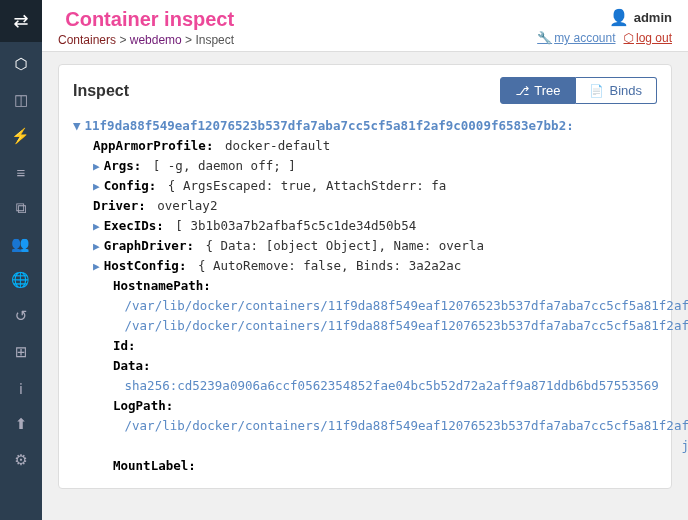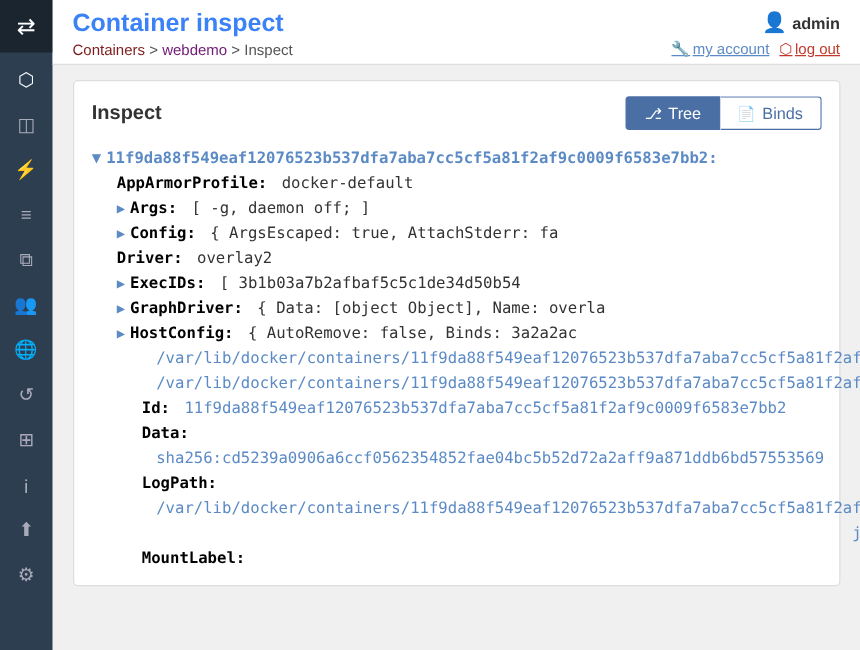--- a/index.html
+++ b/index.html
@@ -52,21 +52,22 @@
       border-bottom: 1px solid #ddd;
       padding: 8px 16px 4px 16px;
       display: flex;
       justify-content: space-between;
       align-items: flex-start;
     }
     .header-left {}
     .header-title {
       font-size: 20px;
       font-weight: bold;
-      color: #3b82f6;
+      color: #ec4899;
+      text-align: right;
     }
     .breadcrumb {
       font-size: 12px;
       color: #5b8ac5;
       margin-top: 2px;
     }
     .breadcrumb span { color: #555; }
     .header-right {
       display: flex;
       align-items: center;
@@ -281,30 +282,30 @@
           <span class="tree-value">&nbsp;{ Data: [object Object], Name: overla</span>
         </div>
 
         <div class="tree-row tree-indent-1">
           <span class="arrow">▶</span>
           <span class="tree-key">HostConfig:</span>
           <span class="tree-value">&nbsp;{ AutoRemove: false, Binds: 3a2a2ac</span>
         </div>
 
         <div class="tree-row tree-indent-2">
+          <span class="tree-key">HostnamePath:</span>
           <span class="tree-value link">&nbsp;/var/lib/docker/containers/11f9da88f549eaf12076523b537dfa7aba7cc5cf5a81f2af9c0009f6583e7bb2/hostname</span>
         </div>
 
         <div class="tree-row tree-indent-2">
           <span class="tree-value link">&nbsp;/var/lib/docker/containers/11f9da88f549eaf12076523b537dfa7aba7cc5cf5a81f2af9c0009f6583e7bb2/hosts</span>
         </div>
 
         <div class="tree-row tree-indent-2">
           <span class="tree-key">Id:</span>
-          <span class="tree-value link">&nbsp;11f9da88f549eaf12076523b537dfa7aba7cc5cf5a81f2af9c0009f6583e7bb2</span>
         </div>
 
         <div class="tree-row tree-indent-2">
           <span class="tree-key">Data:</span>
           <span class="tree-value link">&nbsp;sha256:cd5239a0906a6ccf0562354852fae04bc5b52d72a2aff9a871ddb6bd57553569</span>
         </div>
 
         <div class="tree-row tree-indent-2">
           <span class="tree-key">LogPath:</span>
           <span class="tree-value link">&nbsp;/var/lib/docker/containers/11f9da88f549eaf12076523b537dfa7aba7cc5cf5a81f2af9c0009f6583e7bb2/11f9da88f549eaf12076523b537dfa7aba7cc5cf5a81f2af9c0009f6583e7bb2-json.log</span>

